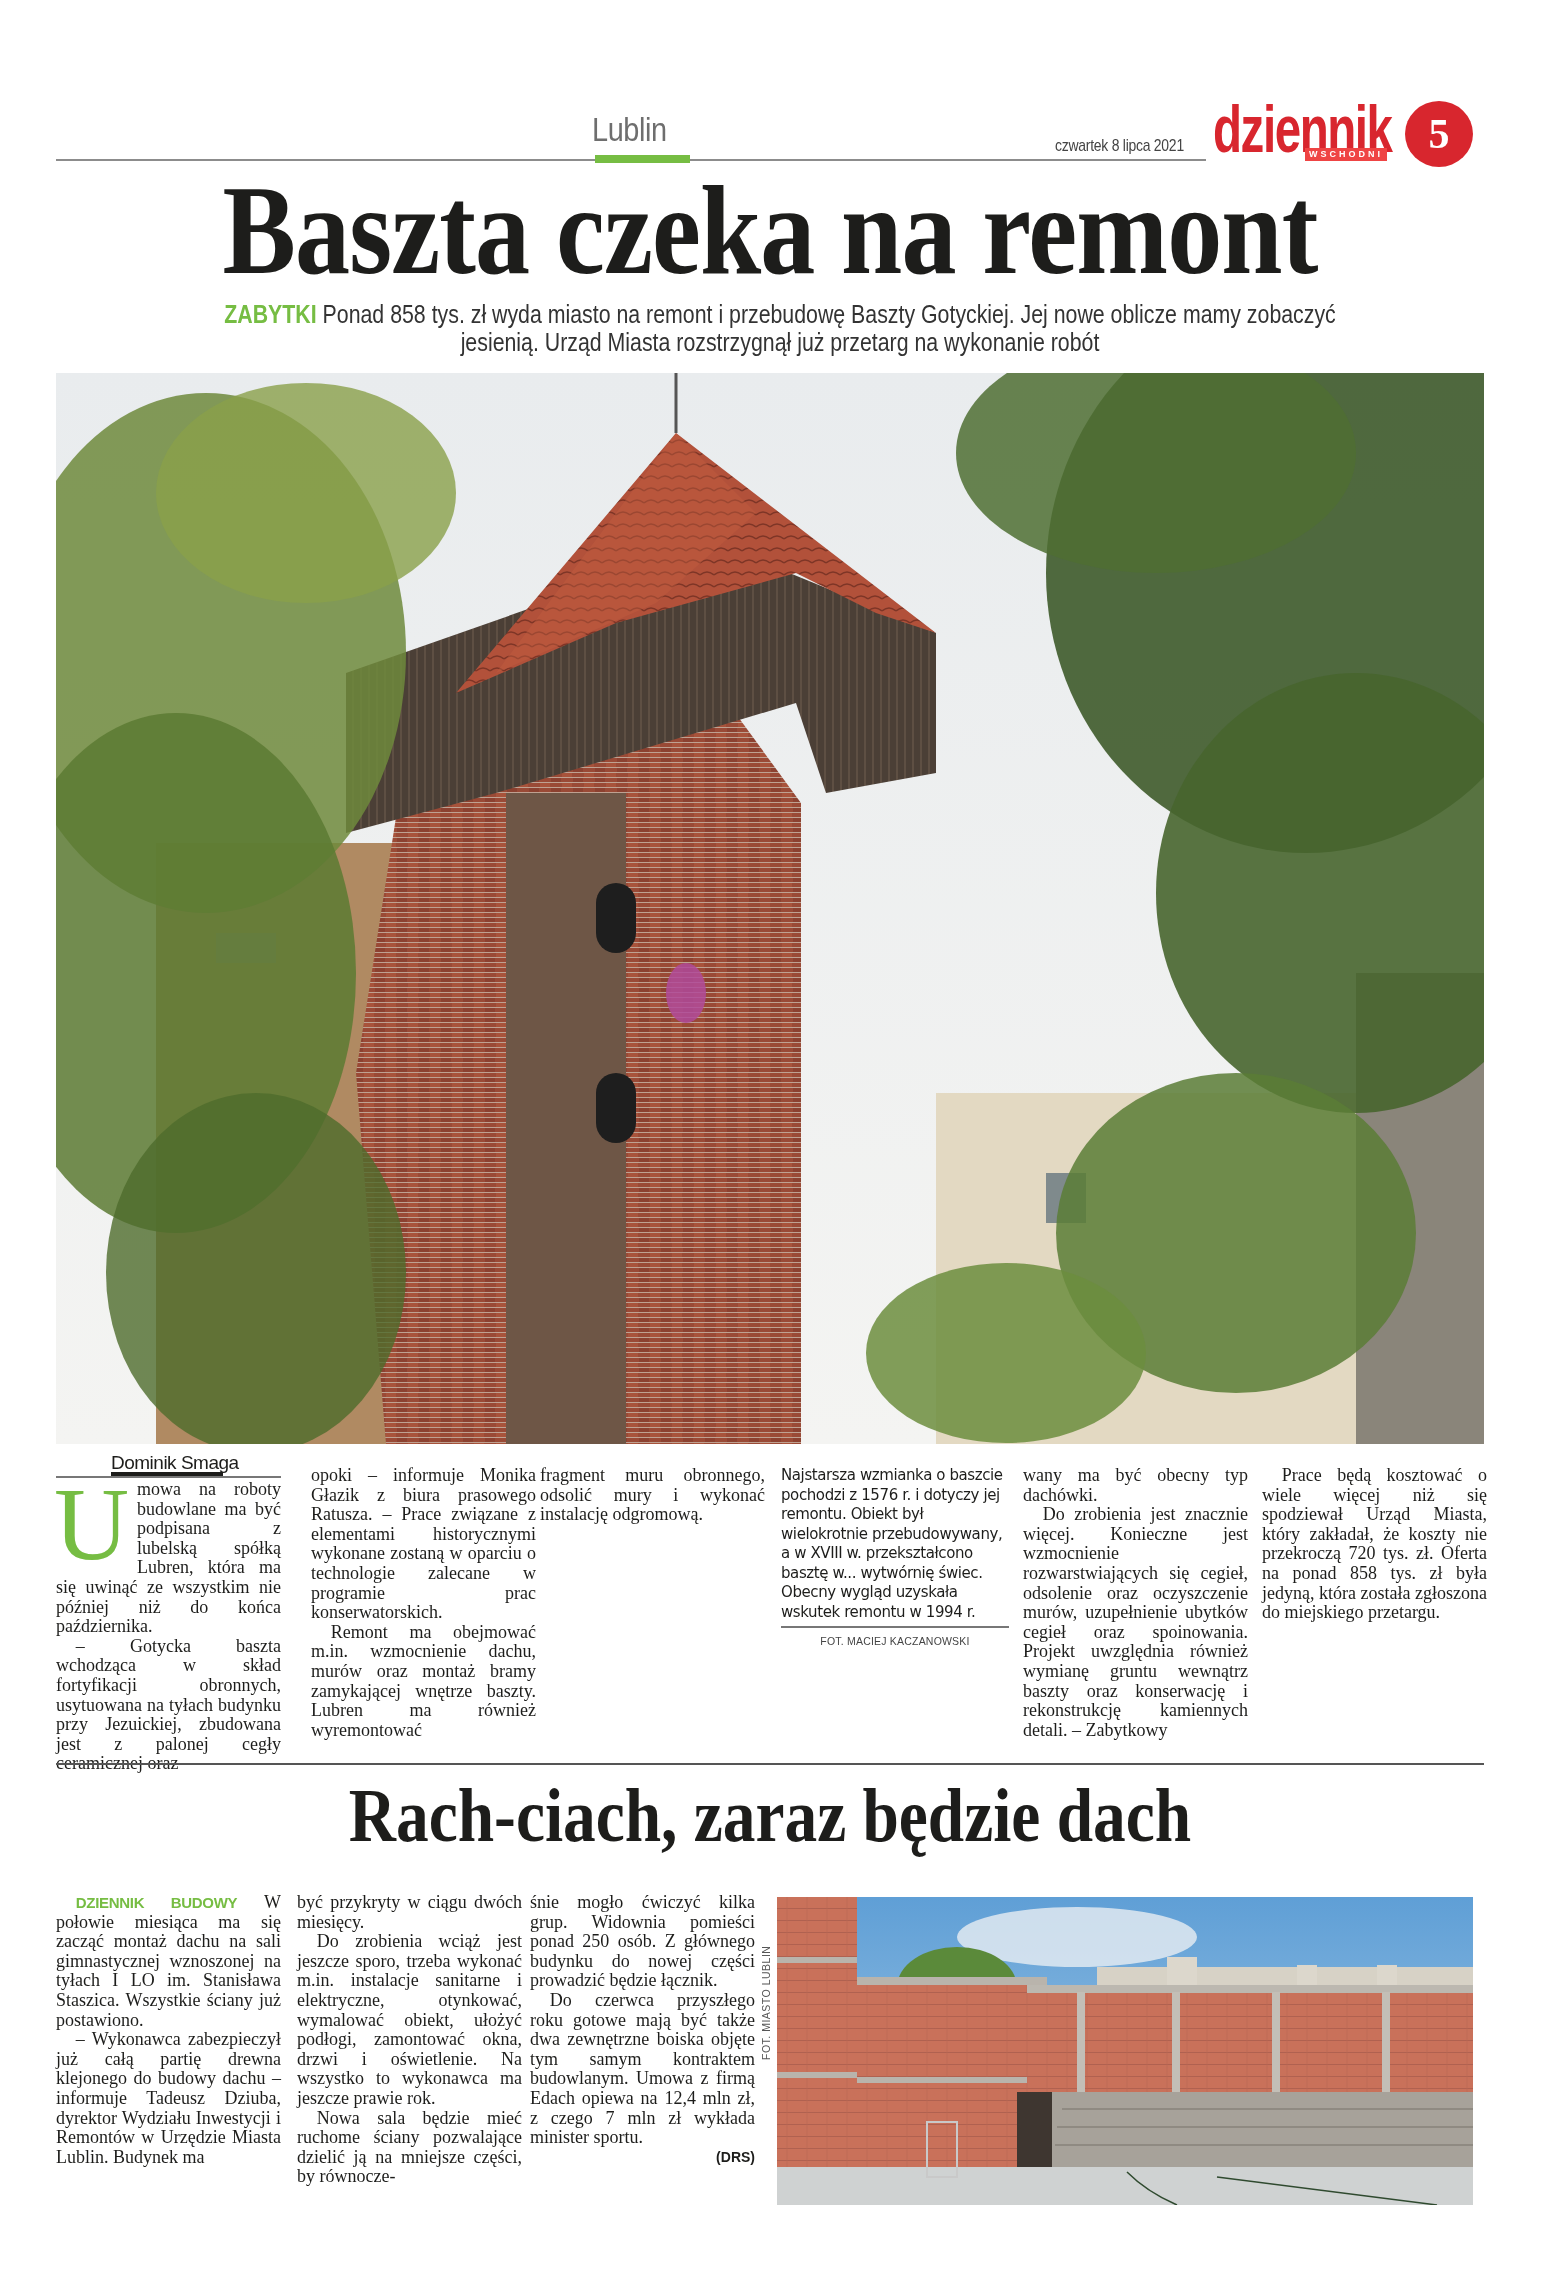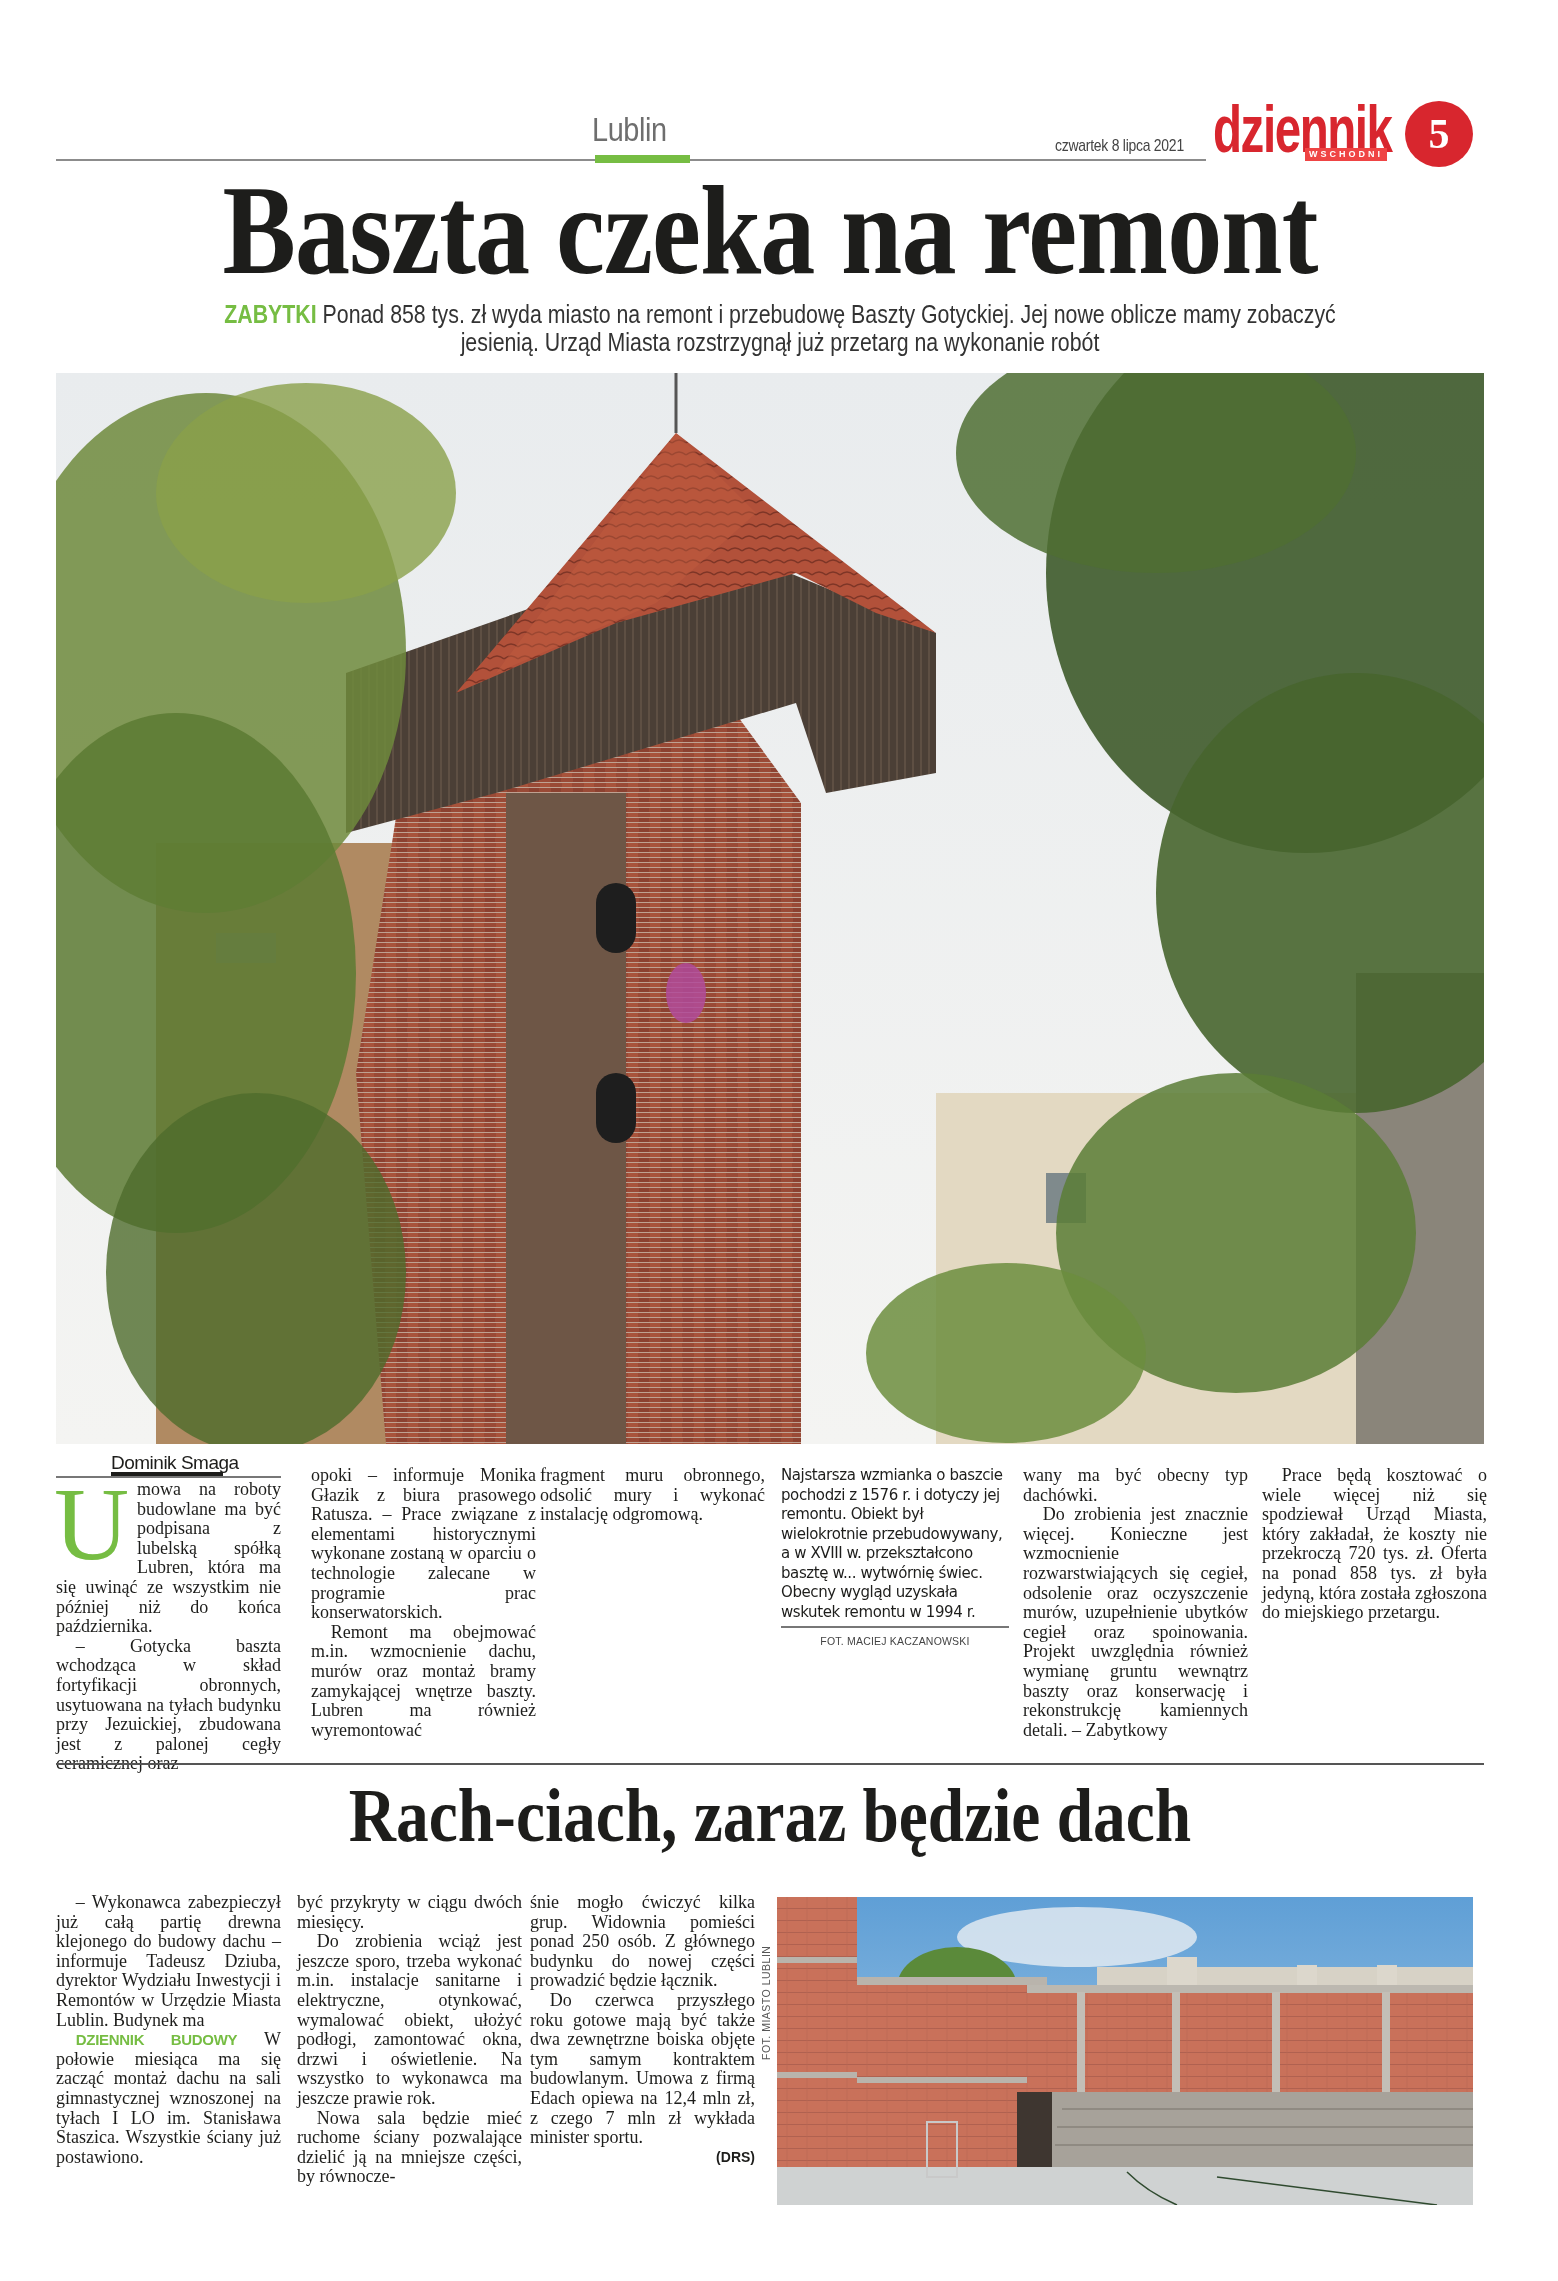--- a/index.html
+++ b/index.html
@@ -162,22 +162,22 @@
 
 <div class="col" style="left:1262px;">
   <p>Prace będą kosztować o wiele więcej niż się spodziewał Urząd Miasta, który zakładał, że koszty nie przekroczą 720 tys. zł. Oferta na ponad 858 tys. zł była jedyną, która została zgłoszona do miejskiego przetargu.</p>
 </div>
 
 <div class="abs separator"></div>
 
 <div class="abs title2">Rach-ciach, zaraz będzie dach</div>
 
 <div class="col2" style="left:56px;">
+  <p><span class="kicker2" style="color:#76bd43">DZIENNIK BUDOWY</span><span> W połowie miesiąca ma się zacząć montaż dachu na sali gimnastycznej wznoszonej na tyłach I LO im. Stanisława Staszica. Wszystkie ściany już postawiono.</span></p>
   <p>– Wykonawca zabezpieczył już całą partię drewna klejonego do budowy dachu – informuje Tadeusz Dziuba, dyrektor Wydziału Inwestycji i Remontów w Urzędzie Miasta Lublin. Budynek ma</p>
-  <p><span class="kicker2" style="color:#76bd43">DZIENNIK BUDOWY</span><span> W połowie miesiąca ma się zacząć montaż dachu na sali gimnastycznej wznoszonej na tyłach I LO im. Stanisława Staszica. Wszystkie ściany już postawiono.</span></p>
 </div>
 
 <div class="col2" style="left:297px;">
   <p class="noindent">być przykryty w ciągu dwóch miesięcy.</p>
   <p>Do zrobienia wciąż jest jeszcze sporo, trzeba wykonać m.in. instalacje sanitarne i elektryczne, otynkować, wymalować obiekt, ułożyć podłogi, zamontować okna, drzwi i oświetlenie. Na wszystko to wykonawca ma jeszcze prawie rok.</p>
   <p>Nowa sala będzie mieć ruchome ściany pozwalające dzielić ją na mniejsze części, by równocze-</p>
 </div>
 
 <div class="col2" style="left:530px;">
   <p class="noindent">śnie mogło ćwiczyć kilka grup. Widownia pomieści ponad 250 osób. Z głównego budynku do nowej części prowadzić będzie łącznik.</p>

